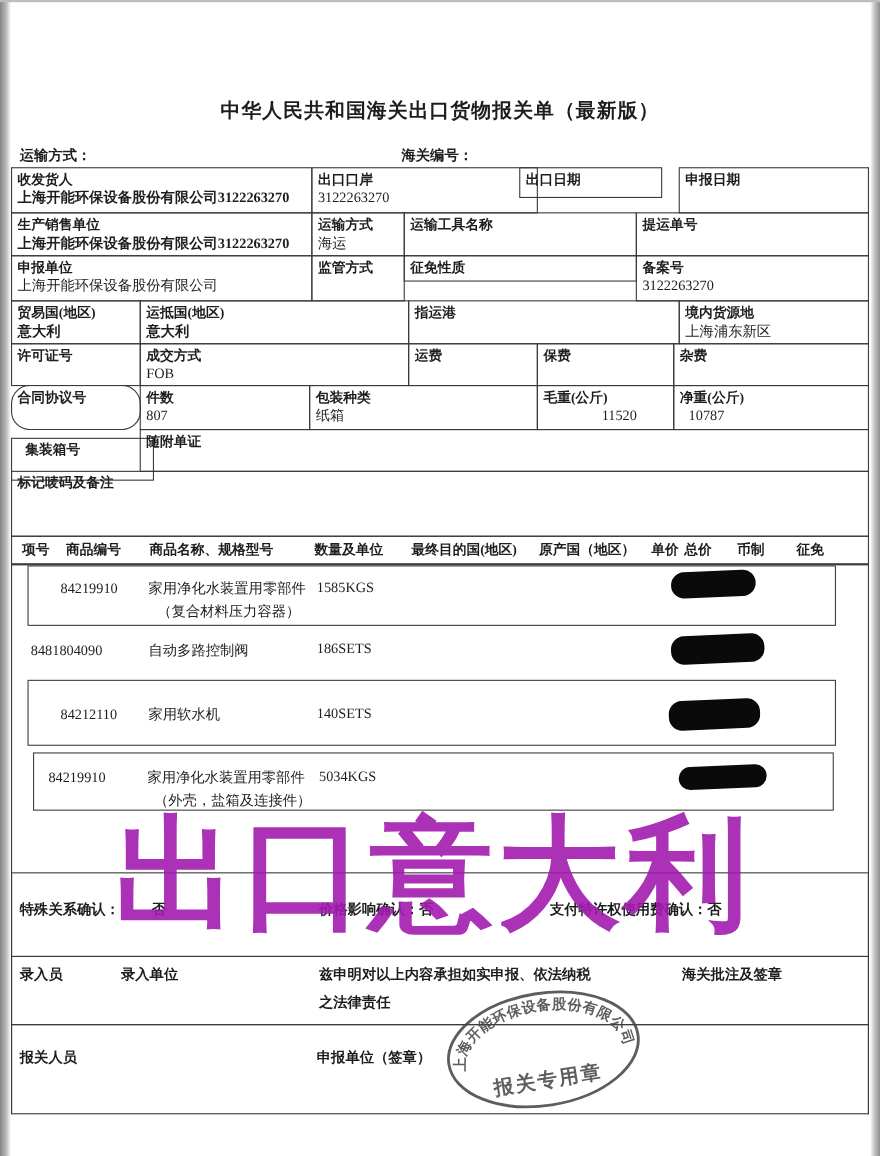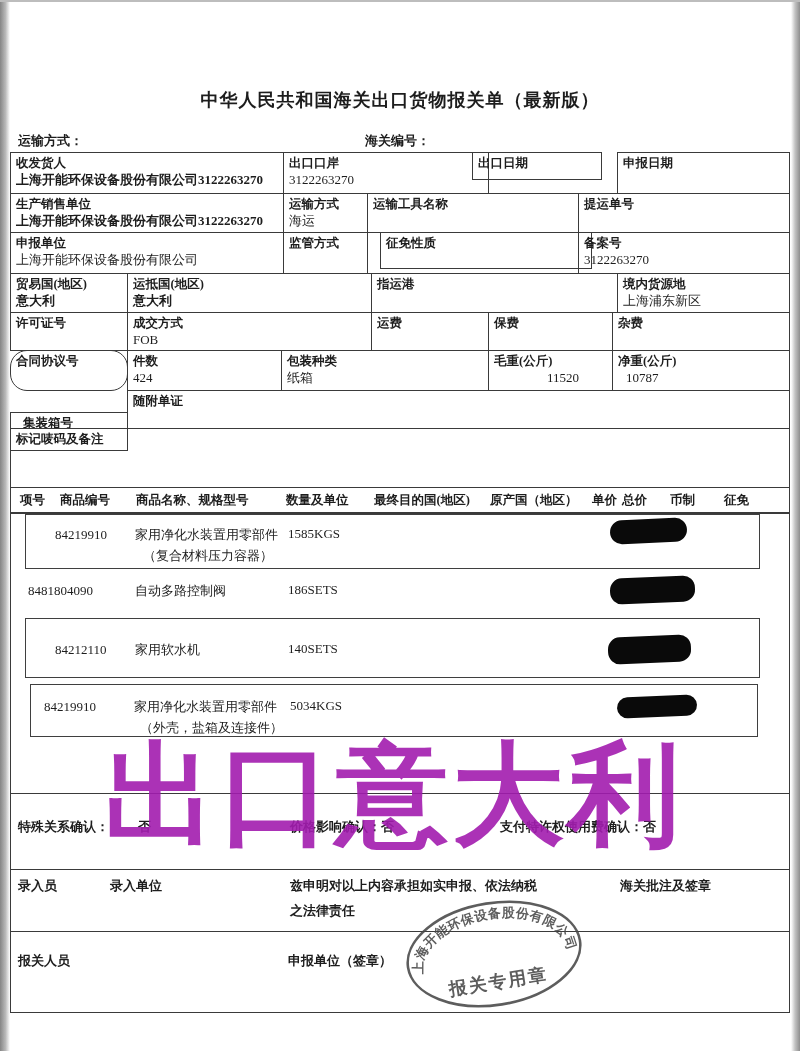--- a/index.html
+++ b/index.html
@@ -78,21 +78,21 @@
 </div>
 
 <div class="cell" style="left:10px;top:232px;width:274px;height:42px;">
   <div class="lbl">申报单位</div>
   <div class="val">上海开能环保设备股份有限公司</div>
 </div>
 <div class="cell" style="left:283px;top:232px;width:85px;height:42px;">
   <div class="lbl">监管方式</div>
   <div class="val"></div>
 </div>
-<div class="cell" style="left:380px;top:232px;width:212px;height:37px;">
+<div class="cell" style="left:367px;top:232px;width:212px;height:24px;">
   <div class="lbl">征免性质</div>
   <div class="val"></div>
 </div>
 <div class="cell" style="left:578px;top:232px;width:212px;height:42px;">
   <div class="lbl">备案号</div>
   <div class="val">3122263270</div>
 </div>
 
 <div class="cell" style="left:10px;top:273px;width:118px;height:40px;">
   <div class="lbl">贸易国(地区)</div>
@@ -131,36 +131,36 @@
   <div class="lbl">杂费</div>
   <div class="val"></div>
 </div>
 
 <div class="cell" style="left:10px;top:350px;width:118px;height:41px;border-radius:17px;">
   <div class="lbl">合同协议号</div>
   <div class="val"></div>
 </div>
 <div class="cell" style="left:127px;top:350px;width:155px;height:41px;">
   <div class="lbl">件数</div>
-  <div class="val">424</div>
+  <div class="val">807</div>
 </div>
 <div class="cell" style="left:281px;top:350px;width:208px;height:41px;">
   <div class="lbl">包装种类</div>
   <div class="val">纸箱</div>
 </div>
 <div class="cell" style="left:488px;top:350px;width:125px;height:41px;">
   <div class="lbl">毛重(公斤)</div>
   <div class="val num-r">11520</div>
 </div>
 <div class="cell" style="left:612px;top:350px;width:178px;height:41px;">
   <div class="lbl">净重(公斤)</div>
   <div class="val" style="padding-left:8px;">10787</div>
 </div>
 
-<div class="cell" style="left:10px;top:412px;width:118px;height:39px;padding-left:12px;">
+<div class="cell" style="left:10px;top:398px;width:130px;height:39px;padding-left:12px;">
   <div class="lbl">集装箱号</div>
 </div>
 <div class="cell" style="left:127px;top:390px;width:663px;height:39px;">
   <div class="lbl">随附单证</div>
 </div>
 
 <div class="cell" style="left:10px;top:428px;width:780px;height:60px;">
   <div class="lbl">标记唛码及备注</div>
 </div>
 

